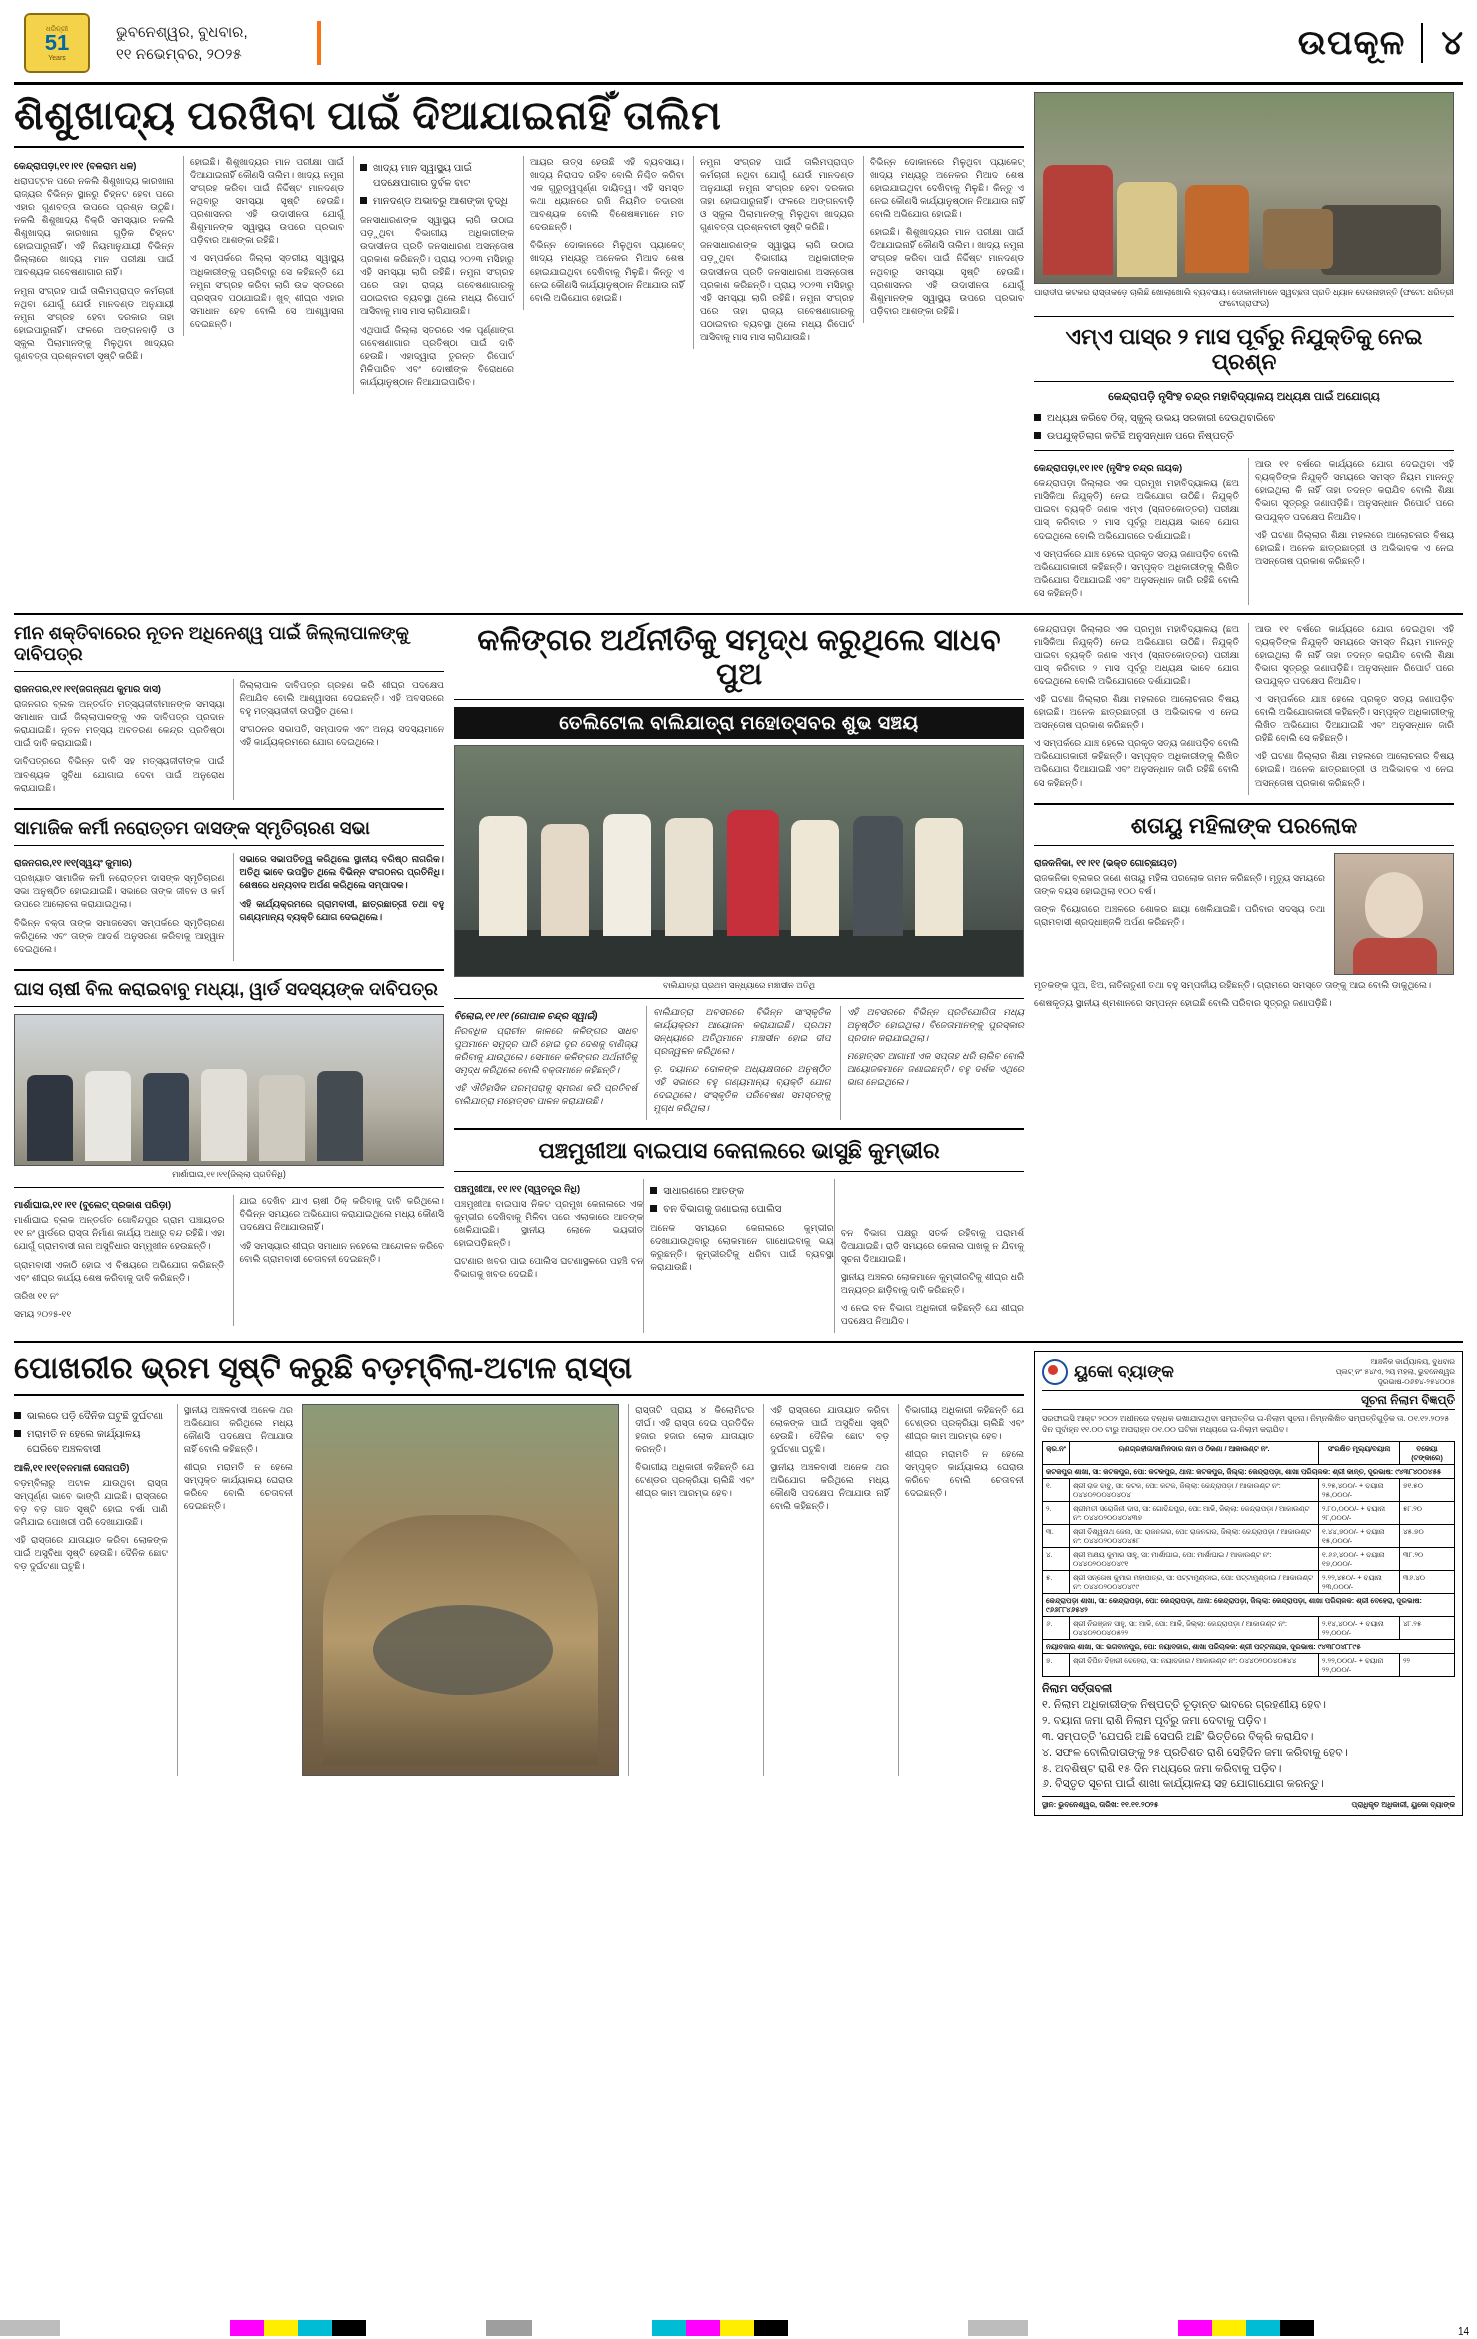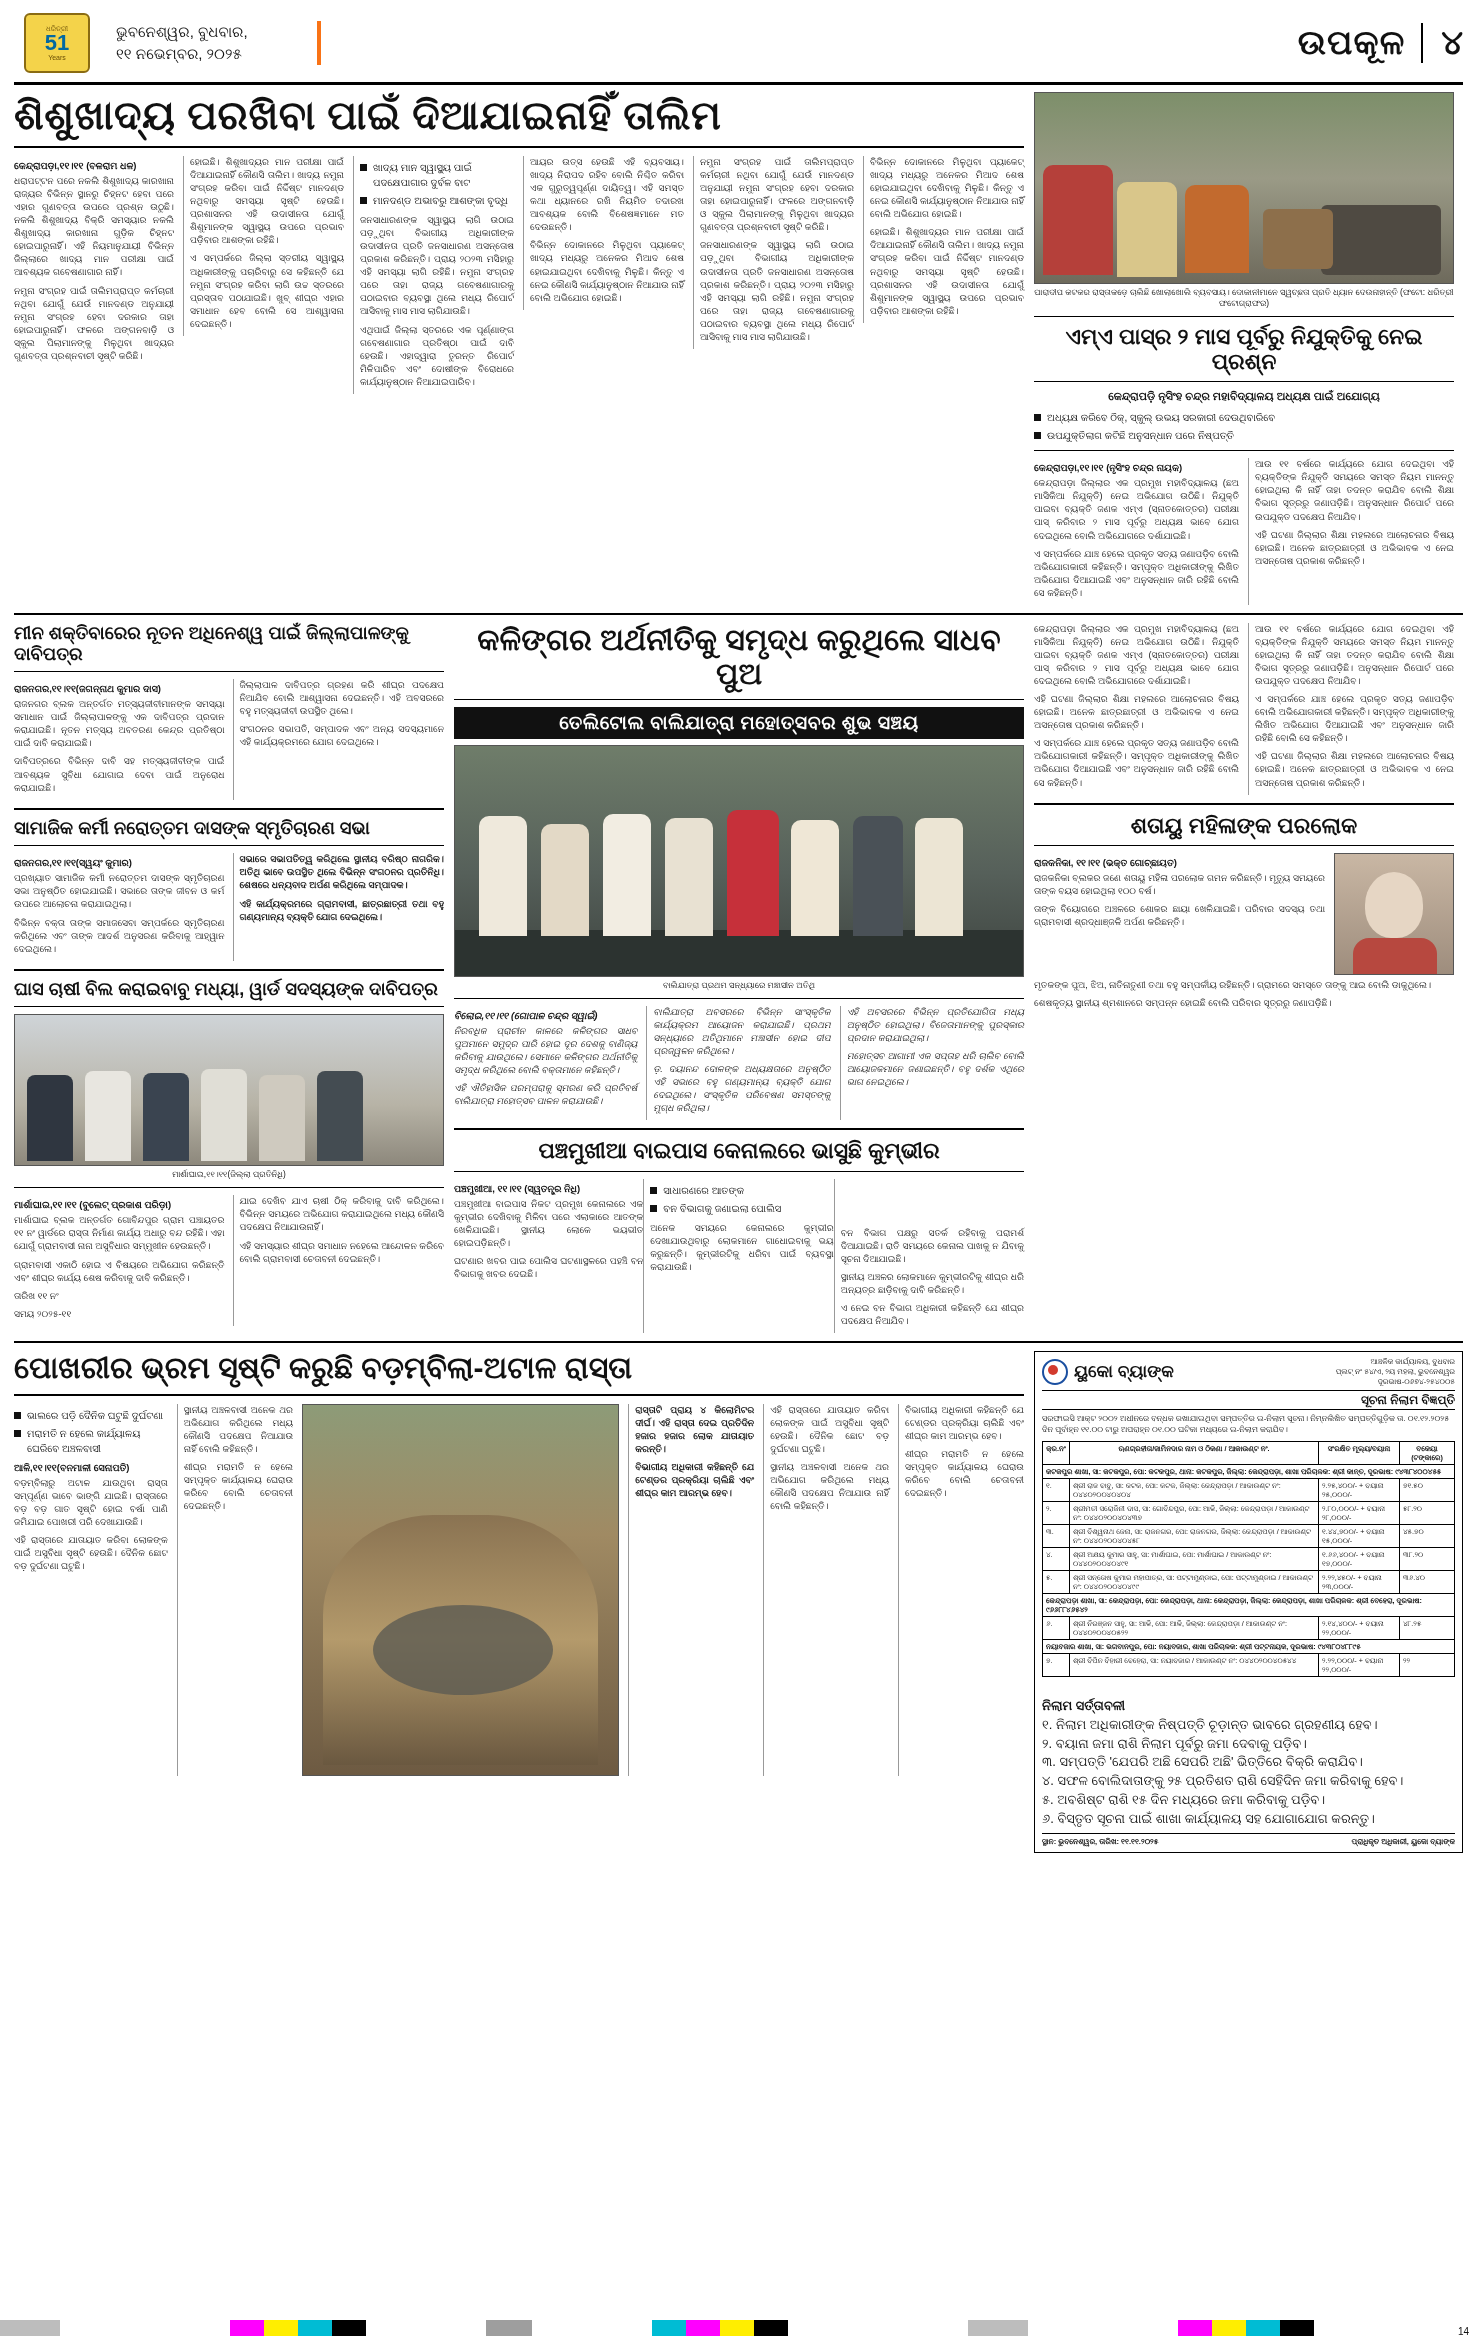--- a/index.html
+++ b/index.html
@@ -379,21 +379,21 @@
             <p>ଶୀଘ୍ର ମରାମତି ନ ହେଲେ ସମ୍ପୃକ୍ତ କାର୍ଯ୍ୟାଳୟ ଘେରାଉ କରିବେ ବୋଲି ଚେତାବନୀ ଦେଇଛନ୍ତି।</p>
           </div>
         </div>
         <div style="width:330px;">
           <div class="photo" style="height:370px;border:1px solid #555;position:relative;">
             <div style="position:absolute;inset:0;background:linear-gradient(180deg,#8d9b78 0%,#a08a63 35%,#6d5a42 100%);"></div>
             <div style="position:absolute;left:20px;top:110px;right:20px;bottom:10px;background:linear-gradient(180deg,#8a7352 0%,#b49a6b 50%,#6a5840 100%);border-radius:40% 40% 0 0;"></div>
             <div style="position:absolute;left:70px;top:200px;width:180px;height:90px;background:#5d5b52;border-radius:50%;opacity:.8;"></div>
           </div>
         </div>
-        <div style="width:130px;font-weight:bold;" class="sep">
+        <div style="width:130px;" class="sep">
           <div class="col" style="padding-left:6px;">
             <p>ରାସ୍ତାଟି ପ୍ରାୟ ୪ କିଲୋମିଟର ଦୀର୍ଘ। ଏହି ରାସ୍ତା ଦେଇ ପ୍ରତିଦିନ ହଜାର ହଜାର ଲୋକ ଯାତାୟାତ କରନ୍ତି।</p>
             <p>ବିଭାଗୀୟ ଅଧିକାରୀ କହିଛନ୍ତି ଯେ ଟେଣ୍ଡର ପ୍ରକ୍ରିୟା ଚାଲିଛି ଏବଂ ଶୀଘ୍ର କାମ ଆରମ୍ଭ ହେବ।</p>
           </div>
         </div>
         <div style="width:130px;" class="sep">
           <div class="col" style="padding-left:6px;">
             <p>ଏହି ରାସ୍ତାରେ ଯାତାୟାତ କରିବା ଲୋକଙ୍କ ପାଇଁ ଅସୁବିଧା ସୃଷ୍ଟି ହେଉଛି। ଦୈନିକ ଛୋଟ ବଡ଼ ଦୁର୍ଘଟଣା ଘଟୁଛି।</p>
             <p>ସ୍ଥାନୀୟ ଅଞ୍ଚଳବାସୀ ଅନେକ ଥର ଅଭିଯୋଗ କରିଥିଲେ ମଧ୍ୟ କୌଣସି ପଦକ୍ଷେପ ନିଆଯାଉ ନାହିଁ ବୋଲି କହିଛନ୍ତି।</p>
           </div>
@@ -481,21 +481,21 @@
             </tr>
           <tr>
             <td>୭.</td>
             <td>ଶ୍ରୀ ବିପିନ ବିହାରୀ ବେହେରା, ସା: ନୟାବଜାର / ଆକାଉଣ୍ଟ ନଂ: ୦୪୪୦୨୦୦୪୦୫୪୪</td>
             <td>୨.୨୨,୦୦୦/- + ବୟାନା ୨୨,୦୦୦/-</td>
             <td>୨୨</td>
           </tr>
         </tbody>
       </table>
 
-      <div style="font-size:13px;line-height:1.45;margin-top:20px;">
+      <div style="font-size:11px;line-height:1.45;margin-top:4px;">
         <div style="font-weight:bold;">ନିଲାମ ସର୍ତ୍ତାବଳୀ</div>
         <div>୧. ନିଲାମ ଅଧିକାରୀଙ୍କ ନିଷ୍ପତ୍ତି ଚୂଡ଼ାନ୍ତ ଭାବରେ ଗ୍ରହଣୀୟ ହେବ।</div>
         <div>୨. ବୟାନା ଜମା ରାଶି ନିଲାମ ପୂର୍ବରୁ ଜମା ଦେବାକୁ ପଡ଼ିବ।</div>
         <div>୩. ସମ୍ପତ୍ତି 'ଯେପରି ଅଛି ସେପରି ଅଛି' ଭିତ୍ତିରେ ବିକ୍ରି କରାଯିବ।</div>
         <div>୪. ସଫଳ ବୋଲିଦାତାଙ୍କୁ ୨୫ ପ୍ରତିଶତ ରାଶି ସେହିଦିନ ଜମା କରିବାକୁ ହେବ।</div>
         <div>୫. ଅବଶିଷ୍ଟ ରାଶି ୧୫ ଦିନ ମଧ୍ୟରେ ଜମା କରିବାକୁ ପଡ଼ିବ।</div>
         <div>୬. ବିସ୍ତୃତ ସୂଚନା ପାଇଁ ଶାଖା କାର୍ଯ୍ୟାଳୟ ସହ ଯୋଗାଯୋଗ କରନ୍ତୁ।</div>
       </div>
       <div style="display:flex;justify-content:space-between;font-size:7.5px;font-weight:bold;border-top:1px solid #000;margin-top:4px;padding-top:3px;">
         <span>ସ୍ଥାନ: ଭୁବନେଶ୍ୱର, ତାରିଖ: ୧୧.୧୧.୨୦୨୫</span>

